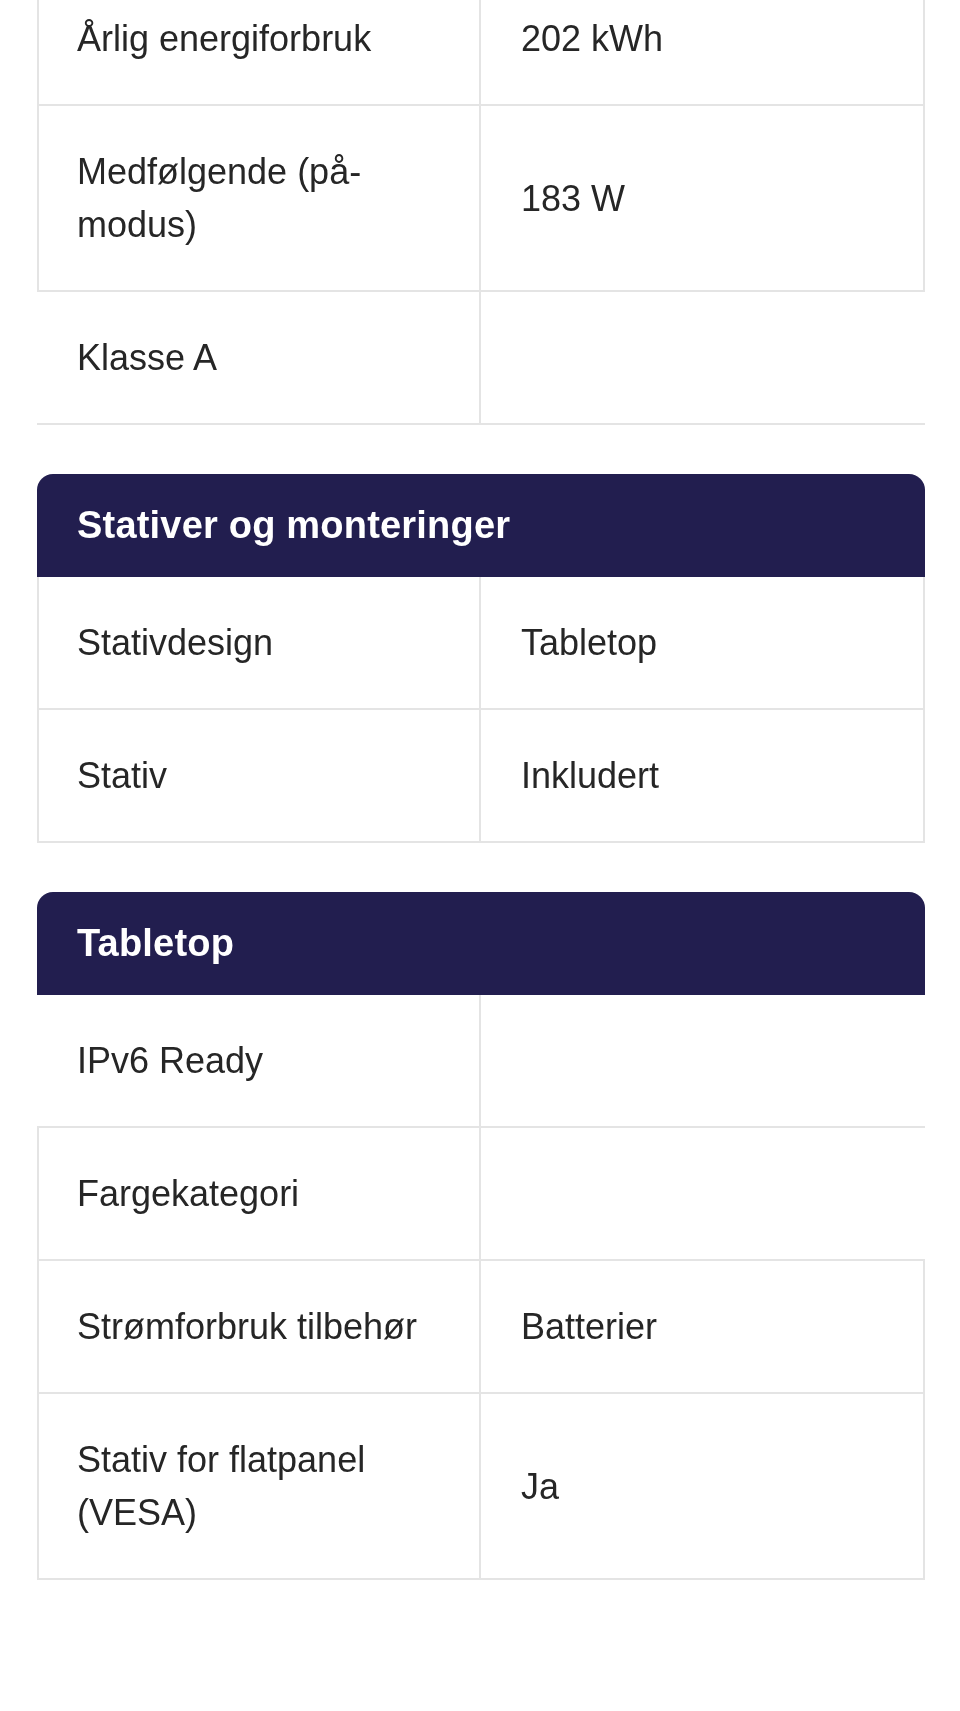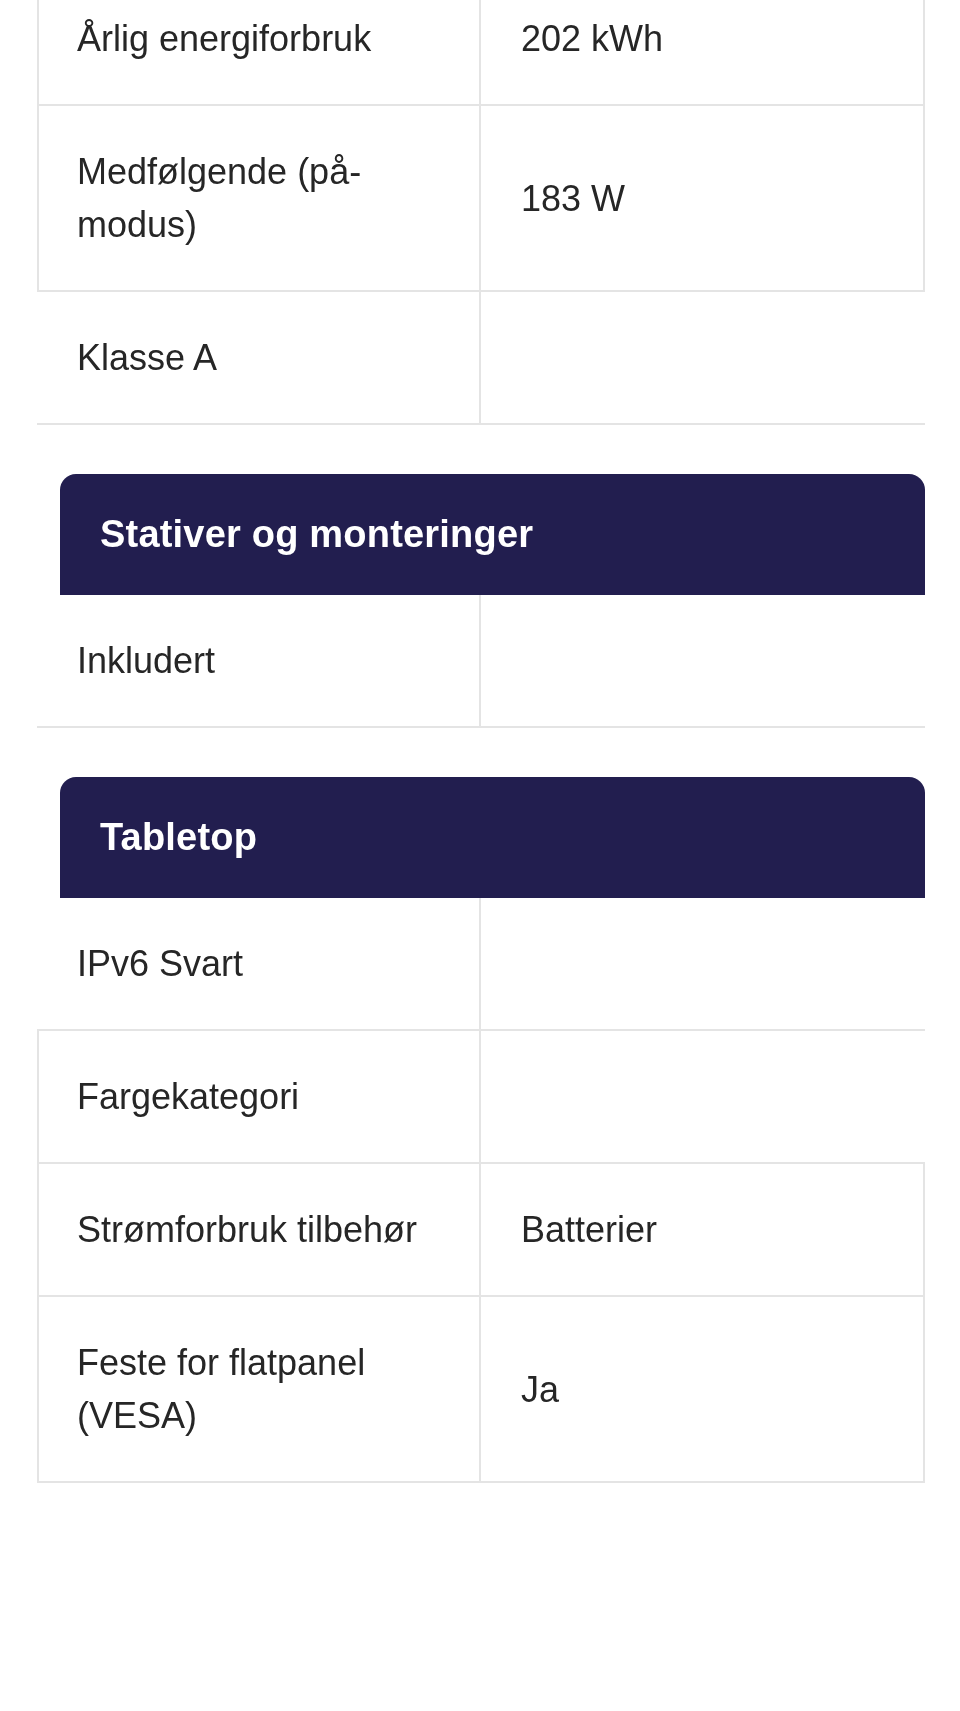--- a/index.html
+++ b/index.html
@@ -19,27 +19,26 @@
     margin-top: -27px;
   }
   .spec-table {
     width: 888px;
   }
   .spec-table + .spec-table {
     margin-top: 49px;
   }
   .spec-header {
     box-sizing: border-box;
-    height: 121px;
+    height: 103px;
     background: var(--header-bg, #221E4F);
     border-radius: 16px 16px 0 0;
     display: flex;
     align-items: center;
     padding: 0 40px;
-    margin-left: 23px;
   }
   .spec-header-title {
     color: var(--header-text, #ffffff);
     font-size: 38px;
     font-weight: bold;
     letter-spacing: 0.2px;
   }
   .spec-row {
     display: flex;
     border-bottom: 2px solid var(--row-border, #E4E4E4);
@@ -89,50 +88,61 @@
       <div class="spec-row">
     <div class="spec-cell value">
       <span>Klasse A</span>
     </div>
   </div>
     </section>
     <section class="spec-table">
     <header class="spec-header">
       <span class="spec-header-title">Stativer og monteringer</span>
     </header>
+  <div class="spec-row">
+    <div class="spec-cell label">
+      <span>Stativdesign</span>
+    </div>
+    <div class="spec-cell value">
+      <span>Tabletop</span>
+    </div>
+  </div>
       <div class="spec-row">
+    <div class="spec-cell label">
+      <span>Stativ</span>
+    </div>
     <div class="spec-cell value">
       <span>Inkludert</span>
     </div>
   </div>
     </section>
     <section class="spec-table">
     <header class="spec-header">
       <span class="spec-header-title">Tabletop</span>
     </header>
   <div class="spec-row">
     <div class="spec-cell value">
-      <span>IPv6 Svart</span>
+      <span>IPv6 Ready</span>
     </div>
   </div>
       <div class="spec-row">
     <div class="spec-cell label">
       <span>Fargekategori</span>
     </div>
   </div>
       <div class="spec-row">
     <div class="spec-cell label">
       <span>Strømforbruk tilbehør</span>
     </div>
     <div class="spec-cell value">
       <span>Batterier</span>
     </div>
   </div>
       <div class="spec-row">
     <div class="spec-cell label">
-      <span>Feste for flatpanel (VESA)</span>
+      <span>Stativ for flatpanel (VESA)</span>
     </div>
     <div class="spec-cell value">
       <span>Ja</span>
     </div>
   </div>
     </section>
   </main>
 
 </body></html>

